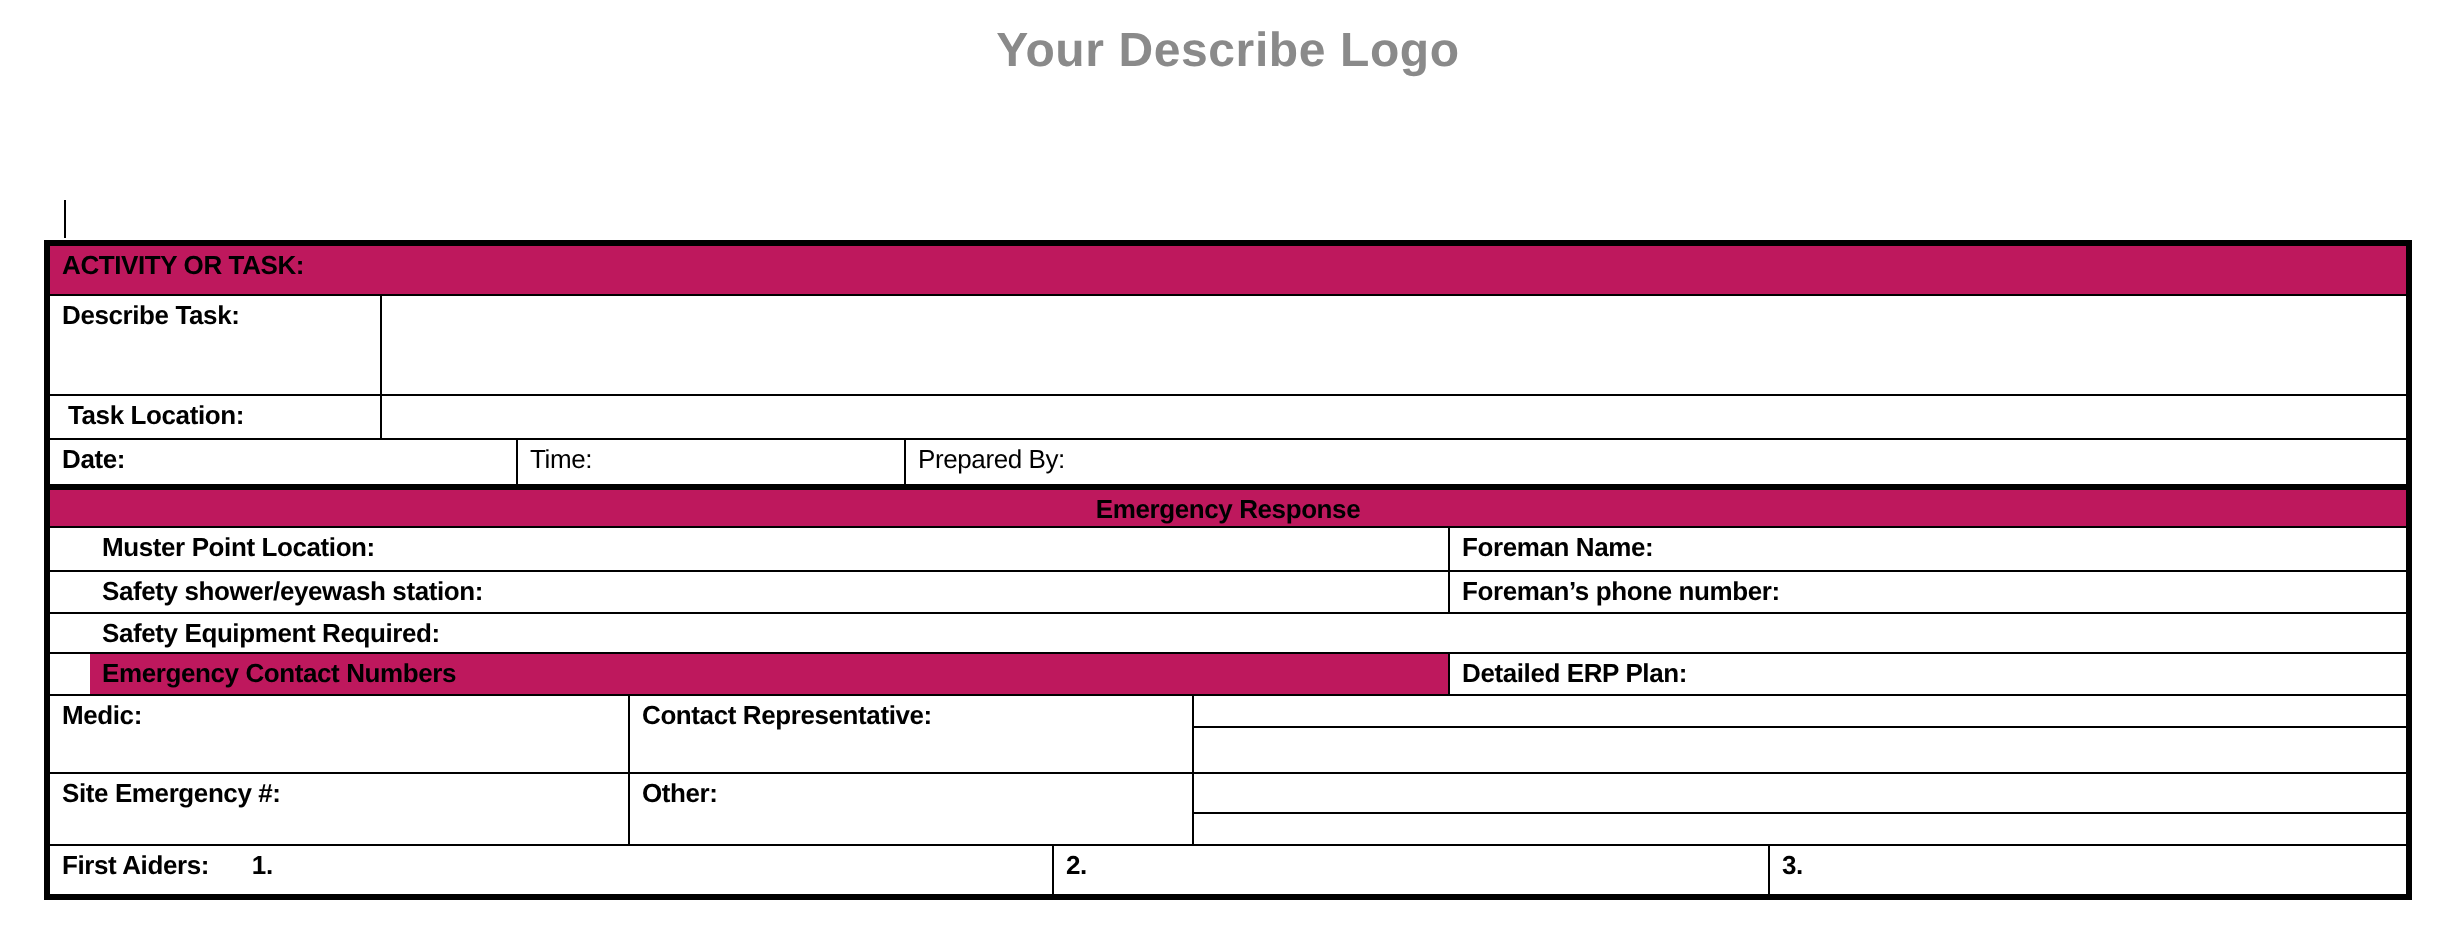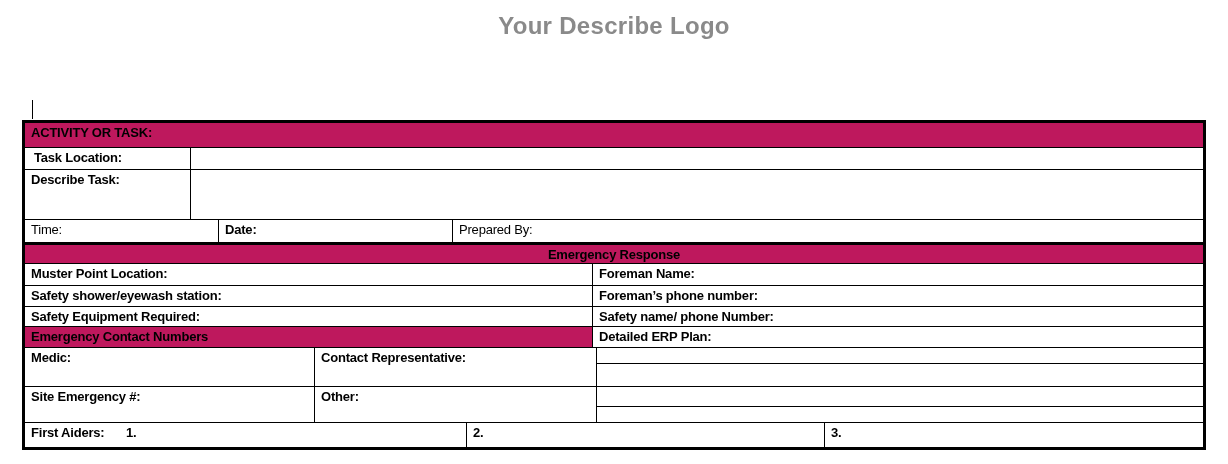--- a/index.html
+++ b/index.html
@@ -69,24 +69,24 @@
   .row-muster   { height: 22px; }
   .row-shower   { height: 21px; }
   .row-equip    { height: 20px; }
   .row-contact  { height: 21px; }
   .row-medic    { height: 39px; }
   .row-site     { height: 36px; }
   .row-fa       { height: 24px; font-size: 14px; }
   .w-label  { width: 166px; }
   .w-date   { width: 234px; }
   .w-time   { width: 194px; }
-  .w-half   { width: 568px; }
+  .w-half   { width: 680px; margin-left: 20px; }
   .w-medic  { width: 290px; }
   .w-client { width: 282px; }
-  .w-fa1    { width: 442px; }
+  .w-fa1    { width: 502px; }
   .w-fa2    { width: 358px; }
   .flex1 { flex: 1; }
   .subcol {
     display: flex;
     flex-direction: column;
     padding: 0;
   }
   .subrow { border-bottom: 1px solid #000; box-sizing: border-box; }
   .subrow:last-child { border-bottom: none; }
   .sub-h16 { height: 16px; }
@@ -102,40 +102,40 @@
 <div class="cursor-mark"></div>
 
 <div class="tbl">
 
   <div class="row row-activity">
     <div class="c gray flex1">
       <span>ACTIVITY OR TASK:</span>
     </div>
   </div>
 
+  <div class="row row-describe">
+    <div class="c w-label">
+      <span>Describe Task:</span>
+    </div>
+    <div class="c flex1"></div>
+  </div>
+
   <div class="row row-taskloc">
     <div class="c w-label indent">
       <span>Task Location:</span>
     </div>
     <div class="c flex1"></div>
   </div>
 
-  <div class="row row-describe">
-    <div class="c w-label">
-      <span>Describe Task:</span>
-    </div>
-    <div class="c flex1"></div>
-  </div>
-
   <div class="row row-date">
+    <div class="c w-date">
+      <span>Date:</span>
+    </div>
     <div class="c w-time normal">
       <span>Time:</span>
-    </div>
-    <div class="c w-date">
-      <span>Date:</span>
     </div>
     <div class="c flex1 normal">
       <span>Prepared By:</span>
     </div>
   </div>
 
   <div class="row row-er">
     <div class="c gray flex1">
       <span>Emergency Response</span>
     </div>
@@ -155,23 +155,20 @@
       <span>Safety shower/eyewash station:</span>
     </div>
     <div class="c flex1">
       <span>Foreman’s phone number:</span>
     </div>
   </div>
 
   <div class="row row-equip">
     <div class="c w-half">
       <span>Safety Equipment Required:</span>
-    </div>
-    <div class="c flex1">
-      <span>Safety name/ phone Number:</span>
     </div>
   </div>
 
   <div class="row row-contact">
     <div class="c gray w-half">
       <span>Emergency Contact Numbers</span>
     </div>
     <div class="c flex1">
       <span>Detailed ERP Plan:</span>
     </div>

